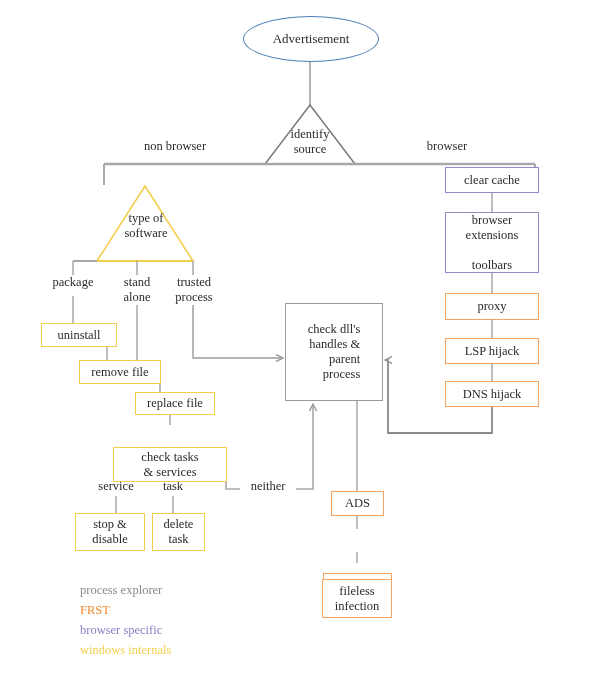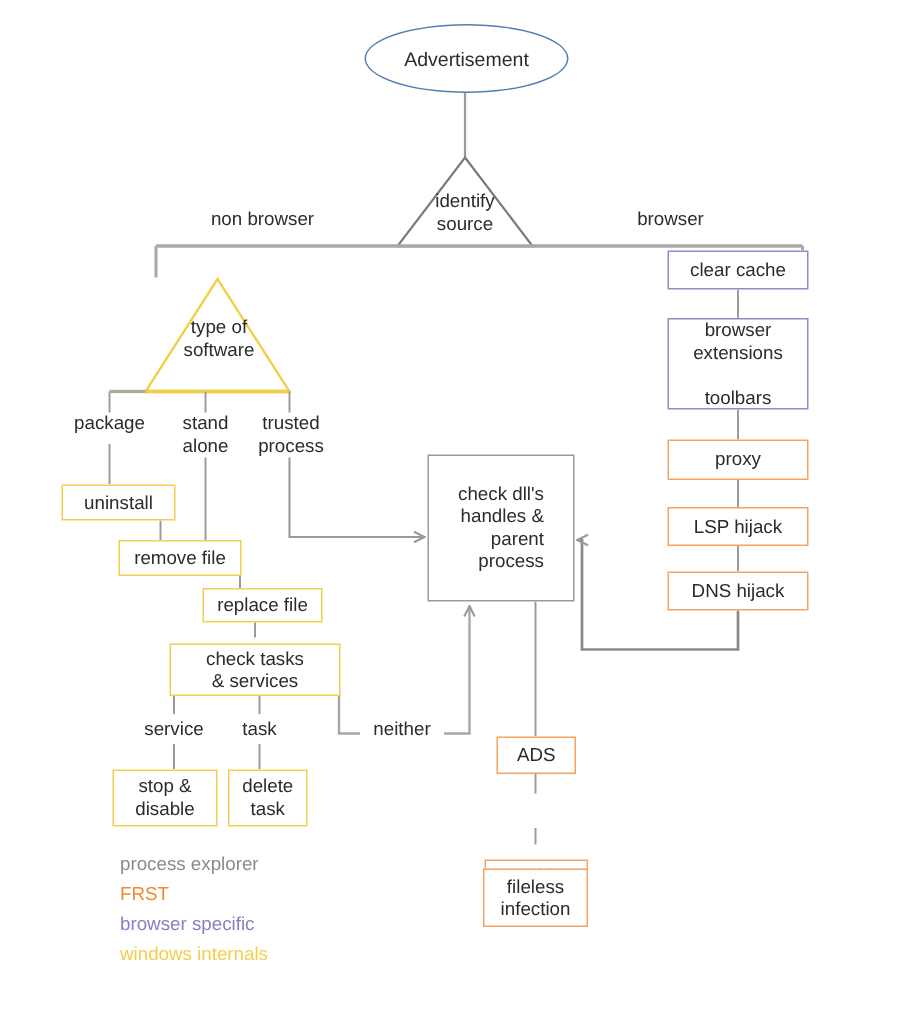--- a/index.html
+++ b/index.html
@@ -10,20 +10,21 @@
   body {
     font-family: "Liberation Sans", sans-serif;
     -webkit-font-smoothing: antialiased;
   }
   #canvas {
     position: relative;
     width: 609px;
     height: 686px;
     background: #ffffff;
     overflow: hidden;
+    font-family: Liberation Serif, serif;
   }
   svg.wires {
     position: absolute;
     left: 0;
     top: 0;
     width: 609px;
     height: 686px;
     pointer-events: none;
   }
   .node {
@@ -171,21 +172,21 @@
 
   <div class="node box yellow" style="left:41px; top:323px; width:76px; height:24px;">
     <span>uninstall</span>
   </div>
   <div class="node box yellow" style="left:79px; top:360px; width:82px; height:24px;">
     <span>remove file</span>
   </div>
   <div class="node box yellow" style="left:135px; top:392px; width:80px; height:23px;">
     <span>replace file</span>
   </div>
-  <div class="node box yellow" style="left:113px; top:429px; width:114px; height:35px; white-space:pre-line;">
+  <div class="node box yellow" style="left:113px; top:447px; width:114px; height:35px; white-space:pre-line;">
     <span>check tasks
 &amp; services</span>
   </div>
   <div class="node box yellow" style="left:75px; top:513px; width:70px; height:38px; white-space:pre-line;">
     <span>stop &amp;
 disable</span>
   </div>
   <div class="node box yellow" style="left:152px; top:513px; width:53px; height:38px; white-space:pre-line;">
     <span>delete
 task</span>
@@ -222,21 +223,21 @@
   </div>
   <div class="node box orange" style="left:323px; top:529px; width:69px; height:23px;margin-top:44px;">
     <span>rootkits</span>
   </div>
   <div class="node box orange" style="left:322px; top:563px; width:70px; height:39px; white-space:pre-line;margin-top:16px;">
     <span>fileless
 infection</span>
   </div>
 
   <div class="legend">
-    <div style="color:#8a8a8a;">
+    <div style="color:#8a8a8a;margin-top:14px;">
       <span>process explorer</span>
     </div>
     <div style="color:#f08a2e;">
       <span>FRST</span>
     </div>
     <div style="color:#8e7cc3;">
       <span>browser specific</span>
     </div>
     <div style="color:#f3cf4e;">
       <span>windows internals</span>

